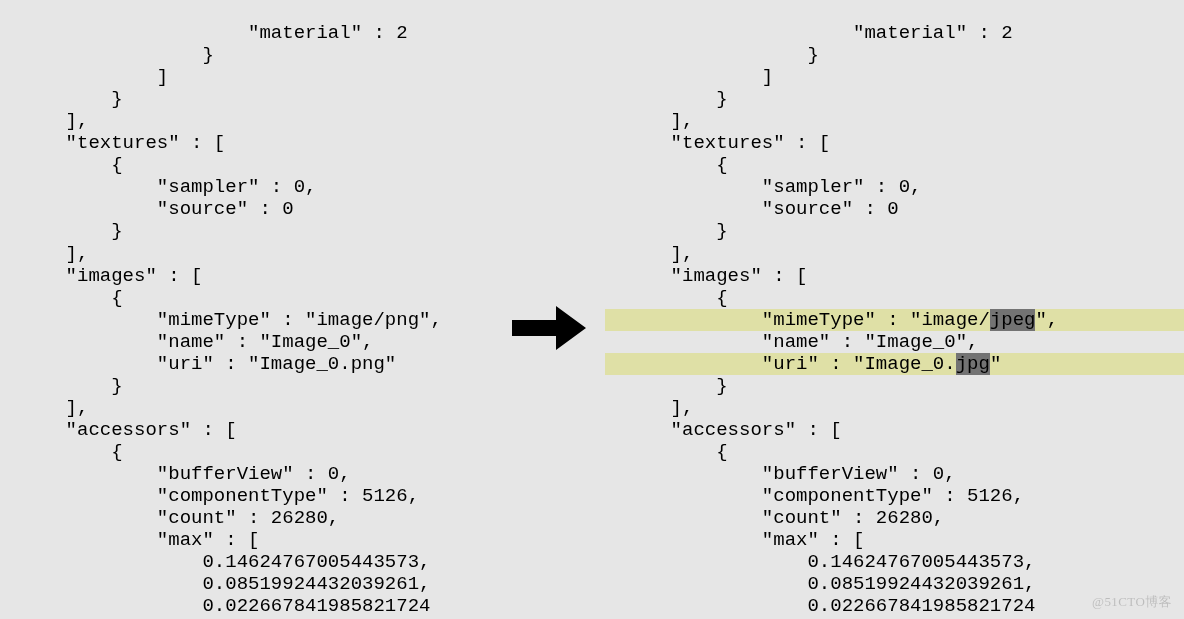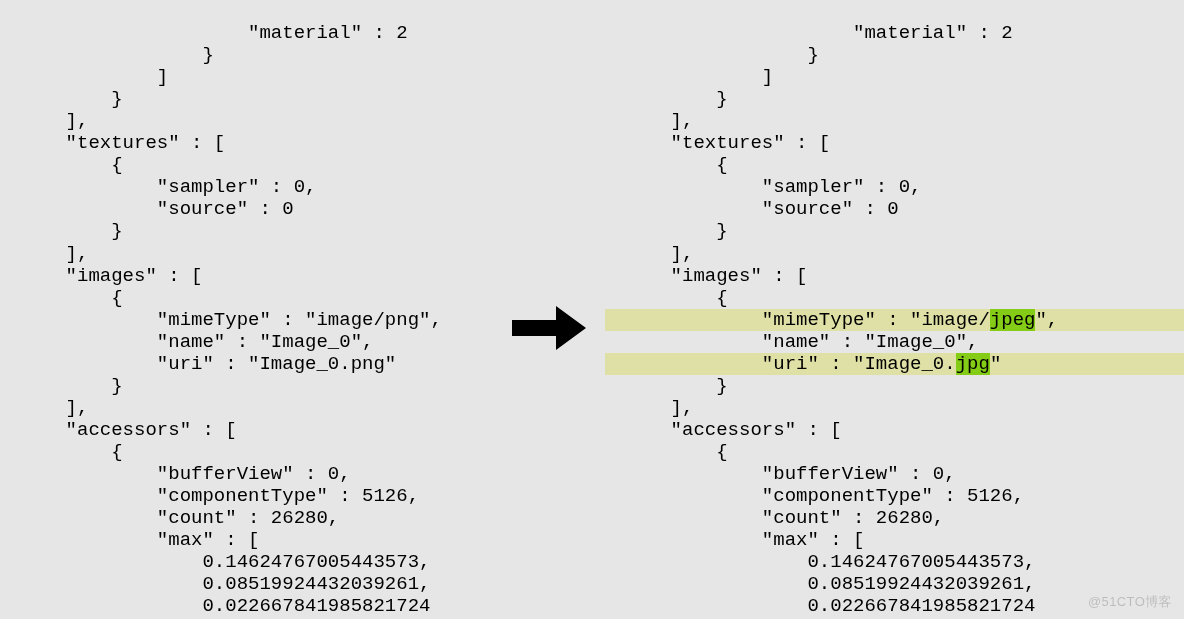--- a/index.html
+++ b/index.html
@@ -21,27 +21,27 @@
     left:508px;top:300px;
     width:82px;height:56px;
   }
   .hl{
     position:absolute;
     left:605px;width:579px;height:22px;
     background:#dfe0a6;
     z-index:0;
   }
   .sel{
-    background:#84cc16;
+    background:#737373;
   }
   .pane .p{position:relative;z-index:1}
   .watermark{
     position:absolute;
     right:12px;bottom:6px;
-    font-family:Liberation Sans, sans-serif;
+    font-family:Liberation Serif, serif;
     font-size:13px;
     color:rgba(0,0,0,0.18);
     letter-spacing:0.4px;
   }
 </style>
 </head>
 <body>
 
 <div class="hl" style="top: 308.656px; height: 22.0469px;"></div>
 <div class="hl" style="top: 352.75px; height: 22.0469px;"></div>

